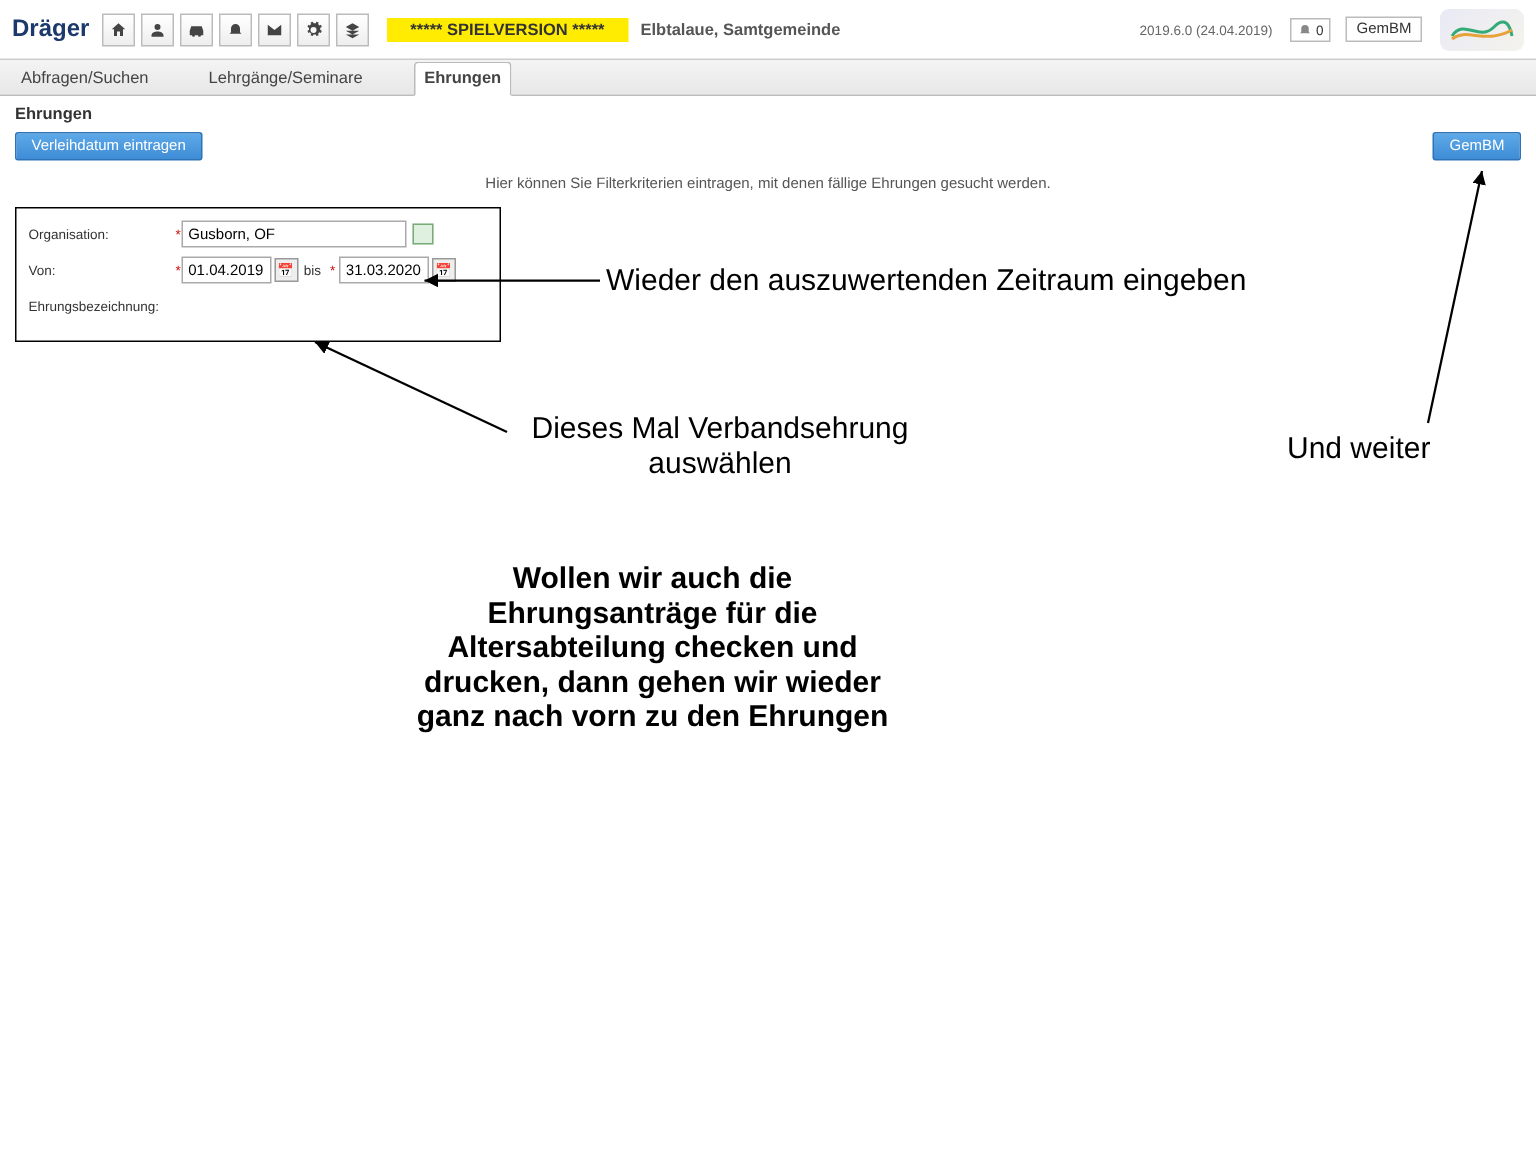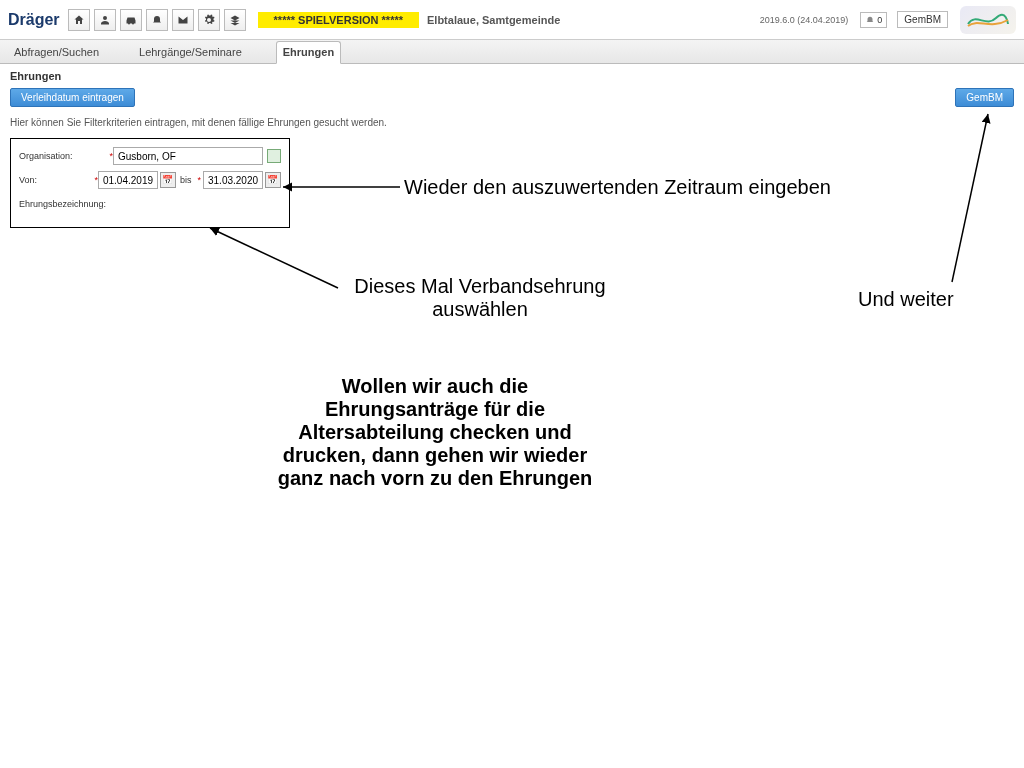--- a/index.html
+++ b/index.html
@@ -26,24 +26,24 @@
 
   
   .page-title { font-weight: bold; font-size: 11px; padding: 6px 10px; }
 
   
   .actions { display: flex; padding: 0 10px 6px; gap: 8px; align-items: center; }
   .btn { background: linear-gradient(#5ea9e8,#3d8cd6); color: #fff; font-size: 10px; padding: 3px 10px; border: 1px solid #2e73b8; border-radius: 2px; cursor: pointer; }
   .btn-right { margin-left: auto; }
 
   
-  .hint { font-size: 10px; color: #555; padding: 4px 10px 10px; }
+  .hint { font-size: 10px; color: #555; padding: 4px 10px 10px; text-align: center; }
 
   
-  .filter-box { border: 1px solid #000; margin: 0 0 0 10px; width: 280px; padding: 6px 8px 10px; }
+  .filter-box { border: 1px solid #000; margin: 0 0 0 10px; width: 324px; padding: 6px 8px 10px; }
   .filter-row { display: flex; align-items: center; height: 22px; margin-bottom: 2px; position: relative; }
   .filter-label { width: 96px; font-size: 9px; color: #333; }
   .filter-field { flex: 1; display: flex; align-items: center; gap: 2px; }
   .text-input { border: 1px solid #aaa; font-size: 10px; padding: 2px 4px; height: 18px; background: #fff; }
   .org-input { width: 150px; }
   .date-input { width: 60px; }
   .bis-label { font-size: 9px; margin: 0 2px; }
   .cal-icon { width: 16px; height: 16px; border: 1px solid #999; background: #eee; display: inline-flex; align-items:center; justify-content:center; font-size:9px; cursor:pointer; }
   .req { color: #c00; font-size: 9px; margin-left: 2px; }
   .picker { width: 14px; height: 14px; background: #e0f0e0; border: 1px solid #7a7; cursor: pointer; margin-left: 2px; }

